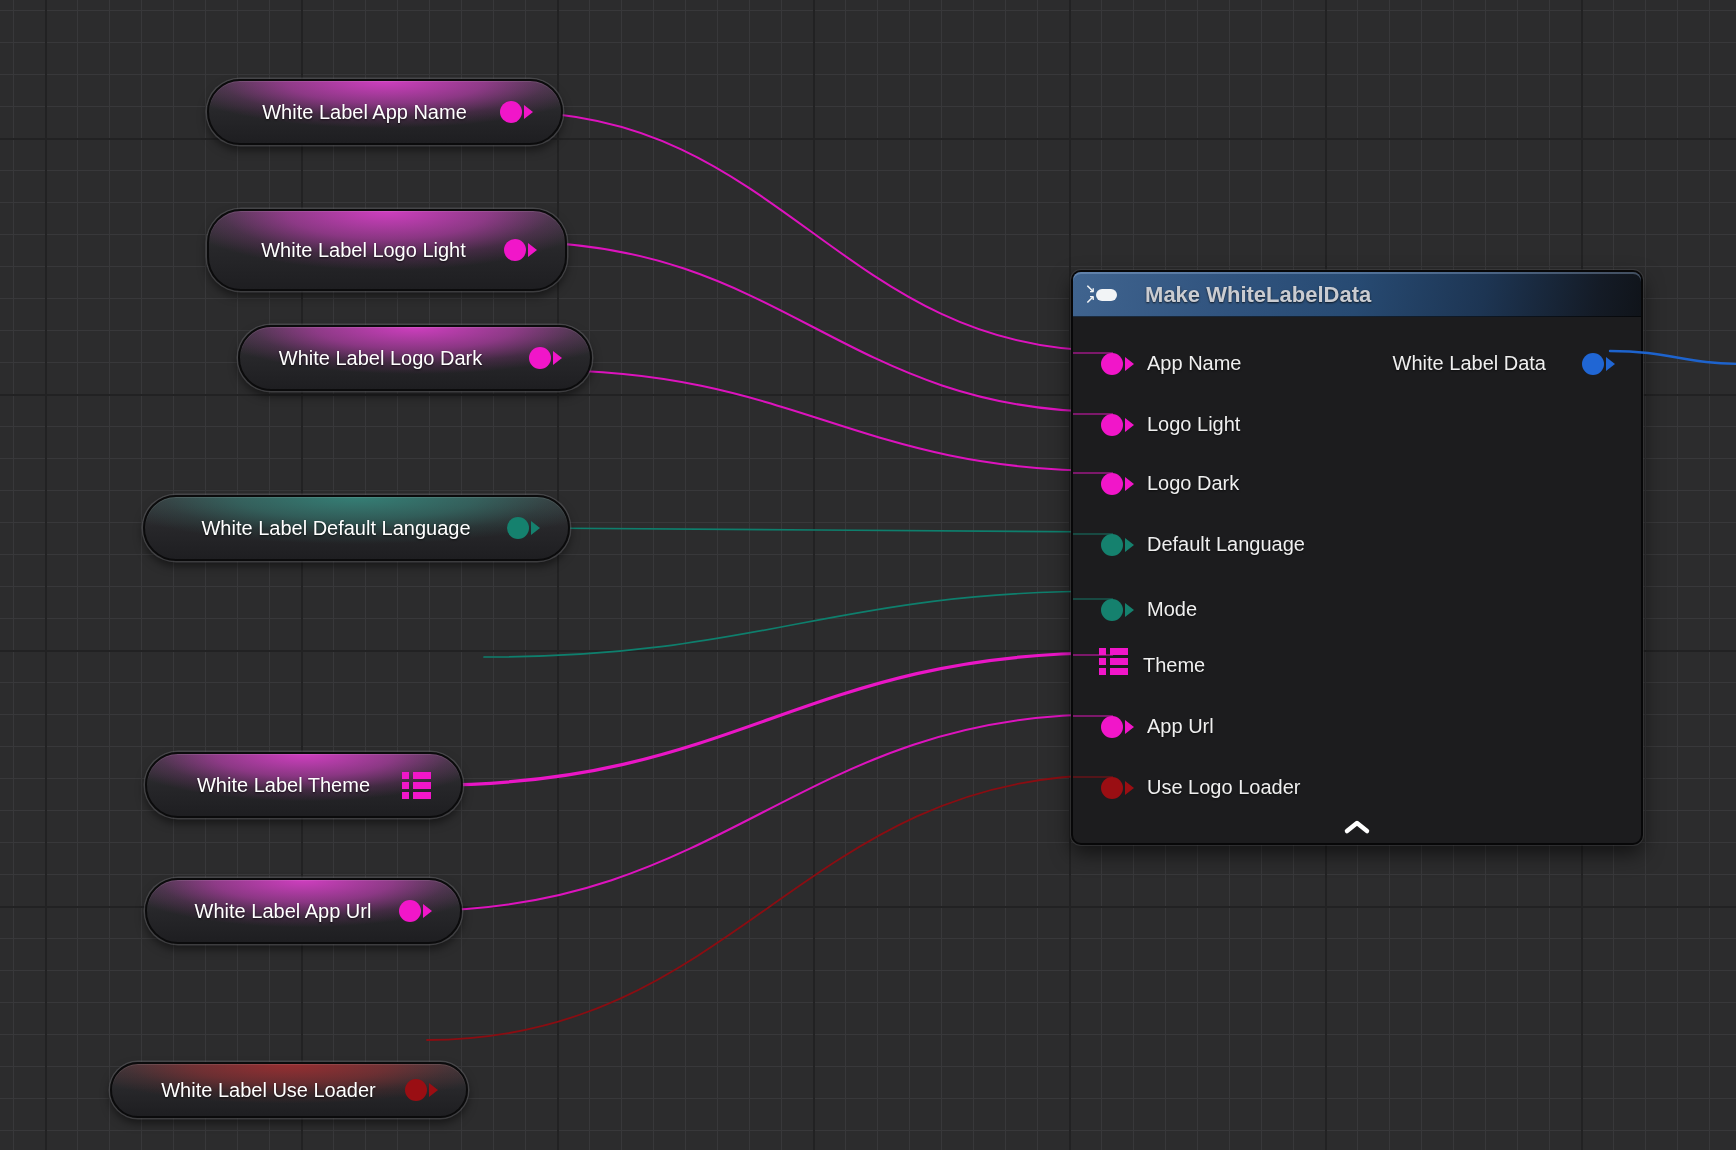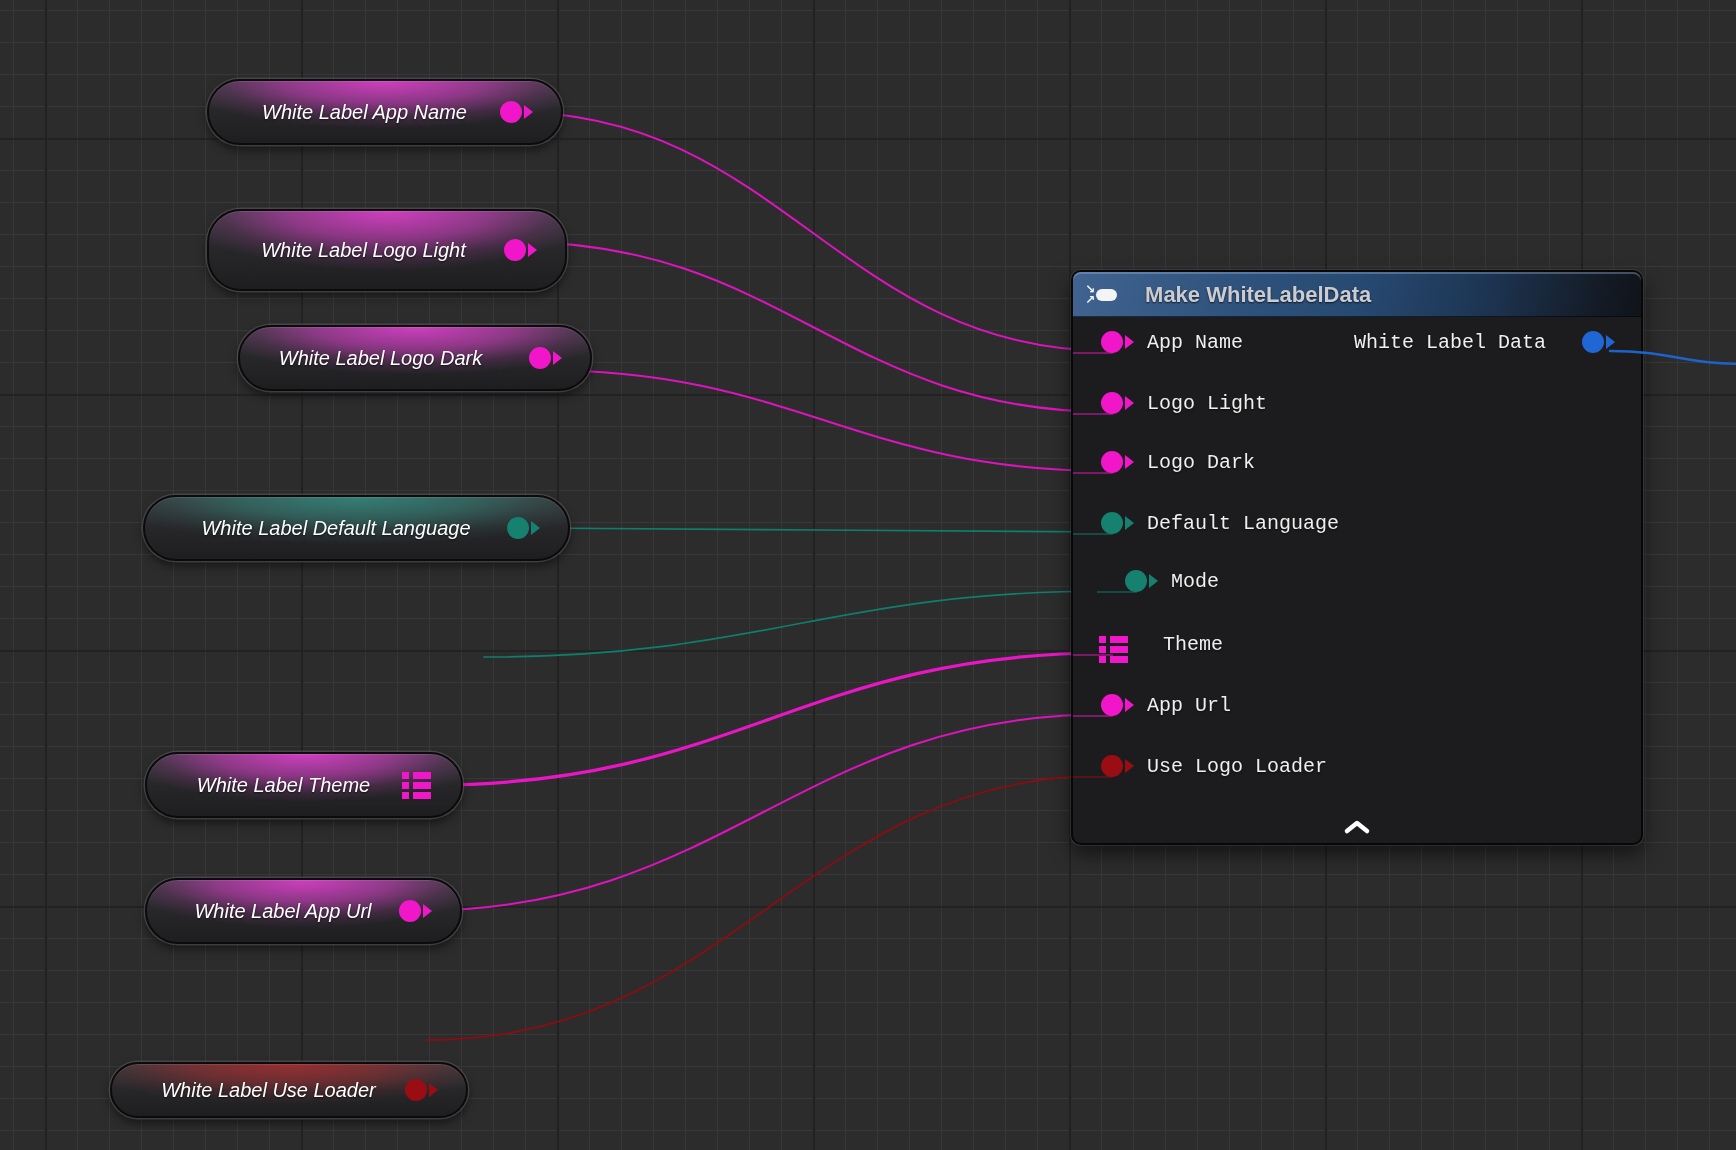--- a/index.html
+++ b/index.html
@@ -31,21 +31,20 @@
         rgba(var(--accent),0) 80%),
       linear-gradient(180deg,#39393d 0%,#27272a 50%,#1e1e21 100%);
     box-shadow:0 0 0 1.5px rgba(115,115,120,0.40),0 5px 10px rgba(0,0,0,0.5),
                inset 0 1px 0 rgba(255,255,255,0.10);
     display:flex;align-items:center;
   }
   .pill-label{
     flex:1;text-align:center;color:#ffffff;font-size:20px;
     padding-left:26px;padding-right:6px;white-space:nowrap;
     text-shadow:0 1px 2px rgba(0,0,0,0.65);
-    font-style:italic;
   }
   .pin-group{display:inline-flex;align-items:center;margin-right:28px;}
   .pin-circle{
     width:22px;height:22px;border-radius:50%;
     background:rgb(var(--pin));display:inline-block;
   }
   .pin-tri{
     width:0;height:0;margin-left:2px;display:inline-block;
     border-top:7px solid transparent;border-bottom:7px solid transparent;
     border-left:9px solid rgb(var(--pin));
@@ -65,21 +64,21 @@
     box-shadow:inset 0 2px 0 rgba(160,190,225,0.35), inset 0 -1px 0 rgba(0,0,0,0.55);
     display:flex;align-items:center;
   }
   .hdr-icon{display:inline-flex;align-items:center;margin-left:12px;}
   .hdr-arrows{display:flex;flex-direction:column;color:#f2f4f6;font-size:12px;line-height:0.85;font-weight:bold;}
   .hdr-capsule{width:21px;height:12px;border-radius:6px;background:#f2f4f6;margin-left:1px;}
   .make-title{
     color:#caccd1;font-weight:bold;font-size:22px;margin-left:28px;
     text-shadow:0 1px 2px rgba(0,0,0,0.7);white-space:nowrap;
   }
-  .pin-row{position:absolute;left:0;right:0;height:44px;display:flex;align-items:flex-start;font-family:Liberation Mono, monospace;}
+  .pin-row{position:absolute;left:0;right:0;height:44px;display:flex;align-items:flex-end;}
   .pin-row .stub{
     position:absolute;left:0;width:40px;height:2px;top:21px;
     background:rgba(var(--pin),0.45);
   }
   .pin-row .pin-group{margin:0 0 0 28px;}
   .pin-row .struct-icon{margin-left:24px;}
   .pin-label{
     color:#efefef;font-size:20px;margin-left:13px;white-space:nowrap;
     text-shadow:0 1px 2px rgba(0,0,0,0.6);
   }
@@ -210,30 +209,30 @@
 
     <div class="pin-row" style="top: 240px; --pin: 21,129,110;">
       <span class="stub"></span>
       <span class="pin-group">
           <span class="pin-circle"></span>
           <span class="pin-tri"></span>
         </span>
       <span class="pin-label">Default Language</span>
     </div>
 
-    <div class="pin-row" style="top: 298px; margin-left: 24px; --pin: 21,129,110;">
+    <div class="pin-row" style="top: 305px; --pin: 21,129,110;">
       <span class="stub"></span>
       <span class="pin-group">
           <span class="pin-circle"></span>
           <span class="pin-tri"></span>
         </span>
       <span class="pin-label">Mode</span>
     </div>
 
-    <div class="pin-row" style="top: 361px; gap: 20px; --pin: 241,22,201;">
+    <div class="pin-row" style="top: 361px; --pin: 241,22,201;">
       <span class="stub"></span>
       <span class="struct-icon"><svg width="33" height="32" viewBox="0 0 33 32">
             <rect x="2" y="3" width="7" height="7" fill="currentColor"></rect>
             <rect x="13" y="3" width="18" height="7" fill="currentColor"></rect>
             <rect x="2" y="13" width="7" height="7" fill="currentColor"></rect>
             <rect x="13" y="13" width="18" height="7" fill="currentColor"></rect>
             <rect x="2" y="23" width="7" height="7" fill="currentColor"></rect>
             <rect x="13" y="23" width="18" height="7" fill="currentColor"></rect>
           </svg></span>
       <span class="pin-label">Theme</span>

